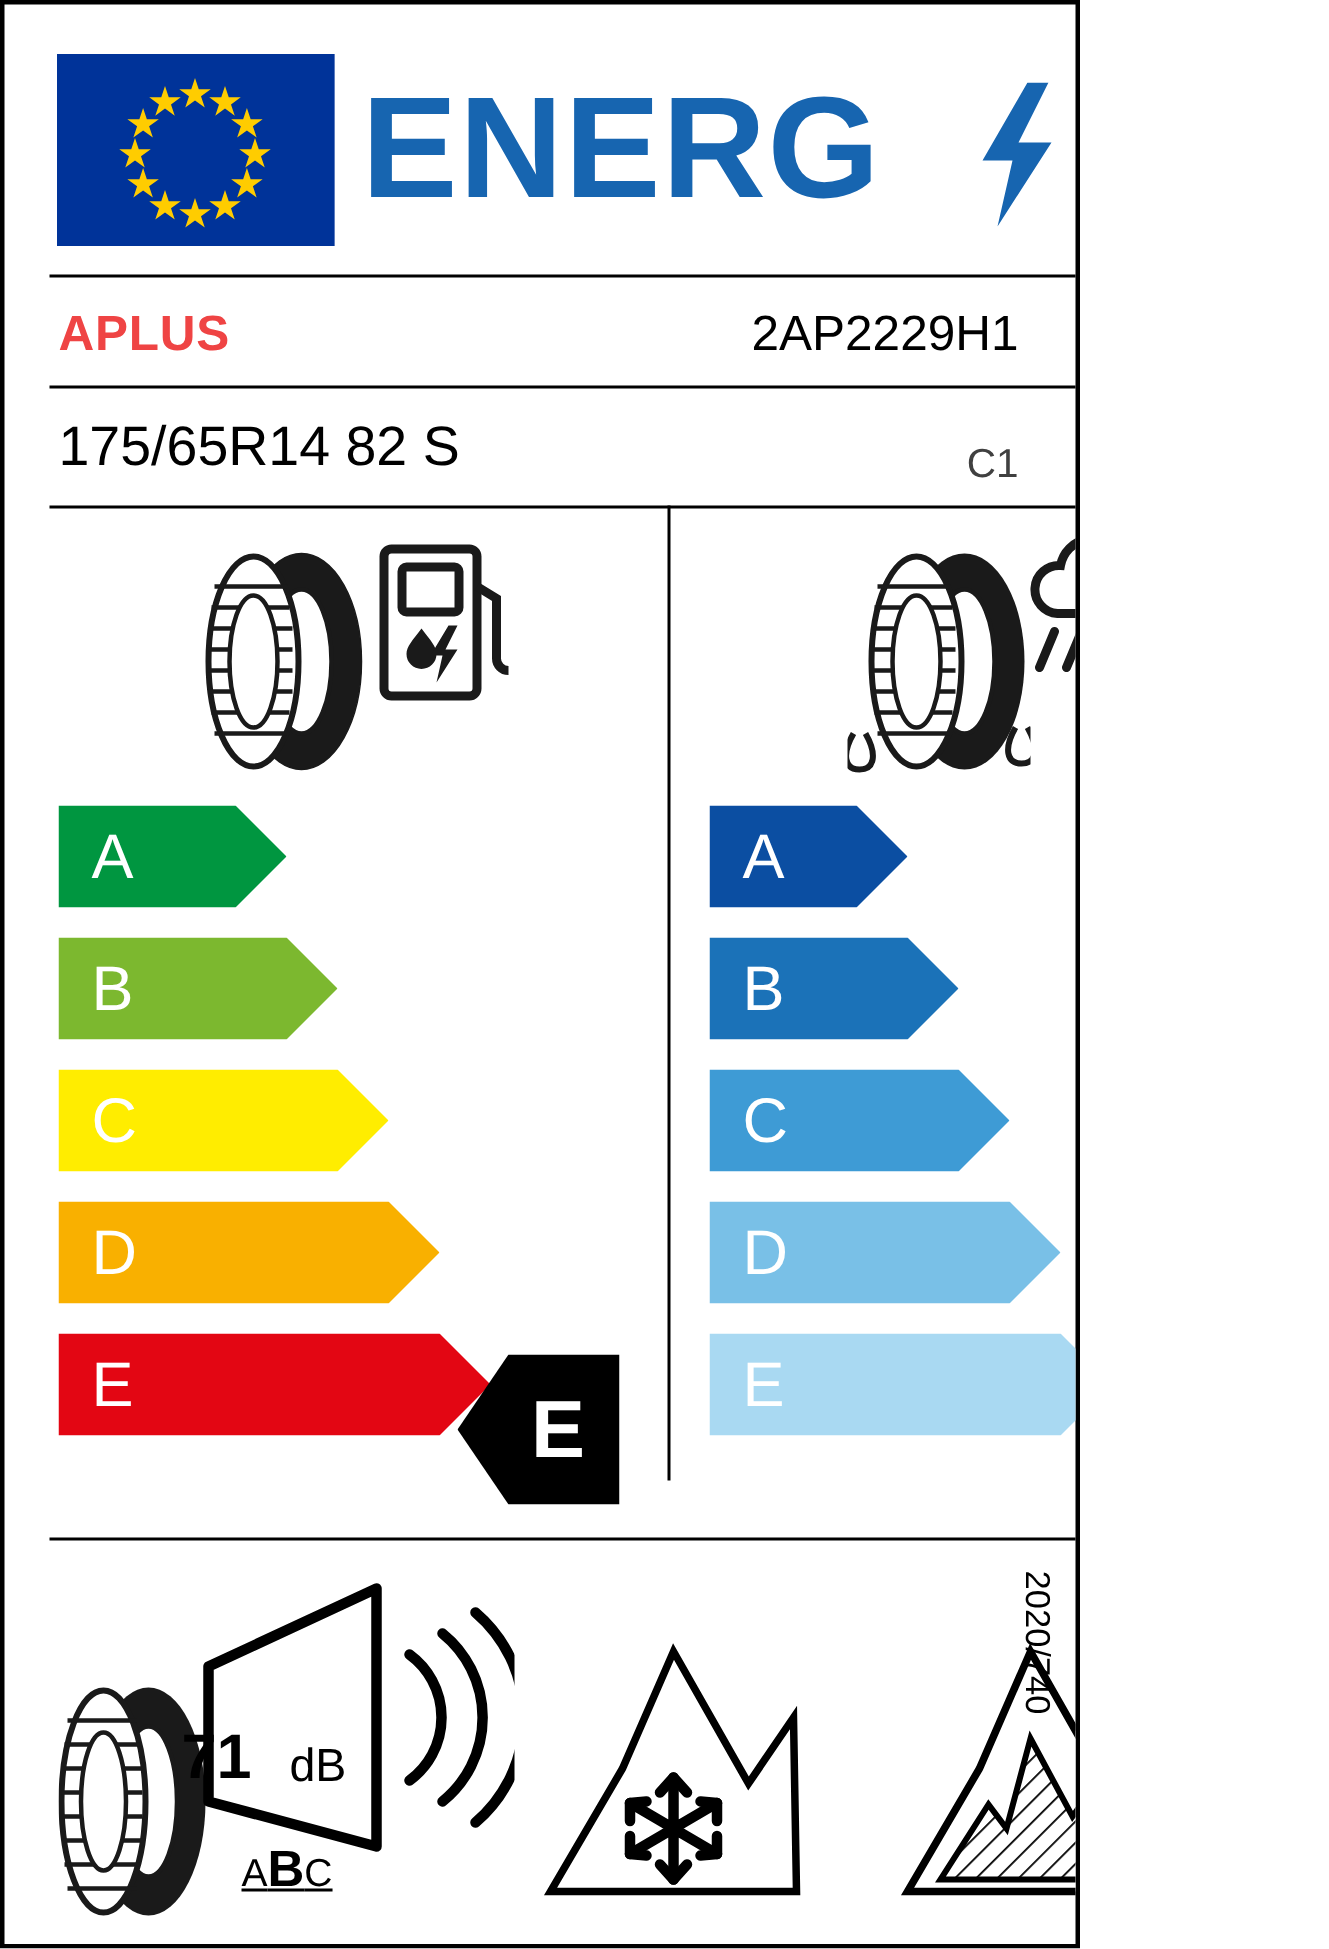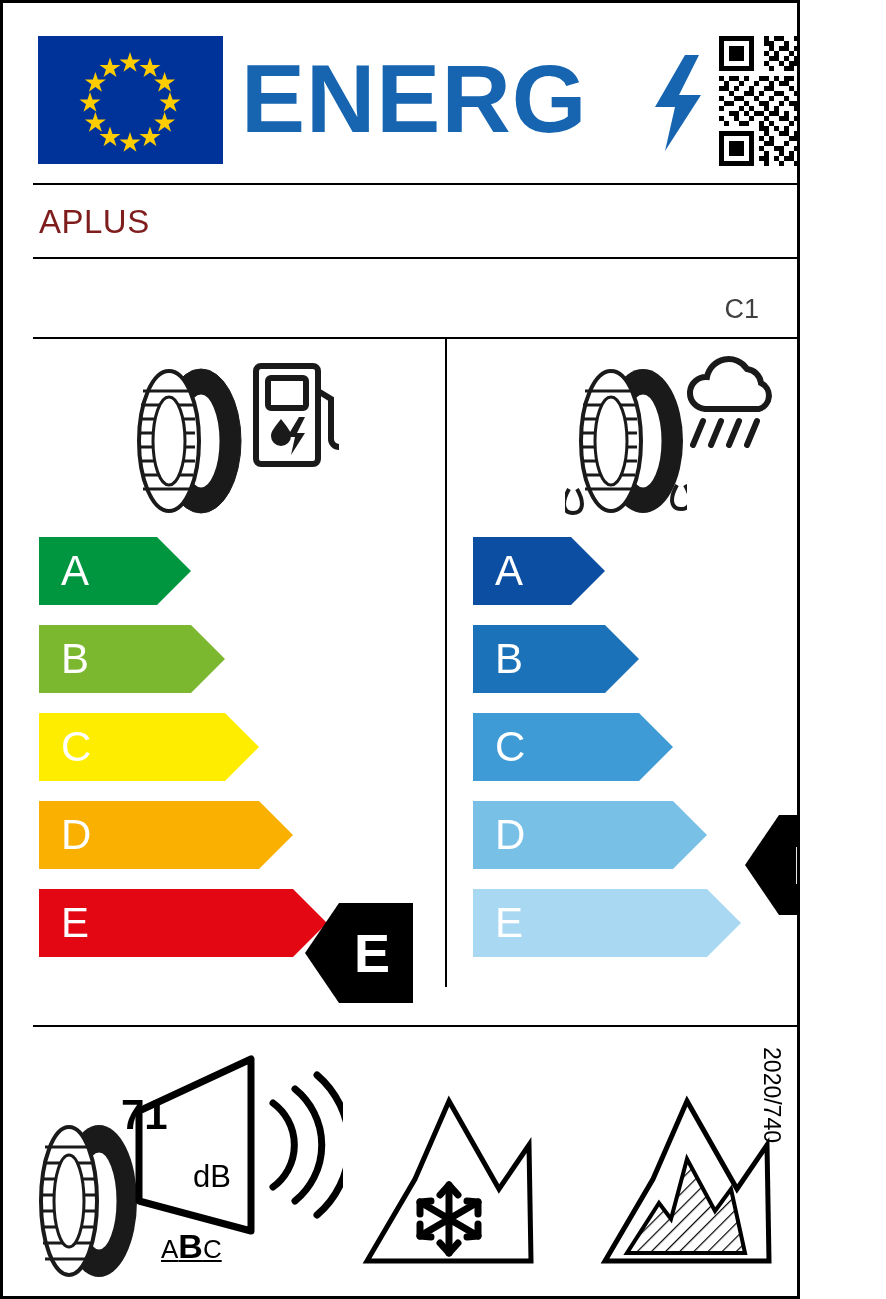--- a/index.html
+++ b/index.html
@@ -3,21 +3,21 @@
 <meta charset="utf-8">
 <style>
   * { box-sizing: border-box; }
   html, body {
     margin: 0; padding: 0;
     background: #ffffff;
     font-family: "Liberation Sans", sans-serif;
   }
   #label {
     position: relative;
-    width: 800px;
+    width: 720px;
     height: 1299px;
     background: #fff;
     border: 3px solid #000;
     overflow: hidden;
   }
 
   
   .header {
     position: absolute;
     left: 0; top: 0;
@@ -53,23 +53,23 @@
   
   .rule {
     position: absolute;
     background: #000;
     height: 2px;
   }
   .brand {
     position: absolute;
     left: 36px; top: 200px;
     font-size: 33px;
-    font-weight: normal;
+    font-weight: bold;
     letter-spacing: 0.5px;
-    color: #7f1d1d;
+    color: #ef4444;
   }
   .model {
     position: absolute;
     right: 38px; top: 200px;
     font-size: 33px;
     color: #000;
   }
   .size {
     position: absolute;
     left: 36px; top: 274px;
@@ -123,21 +123,21 @@
   .marker svg { display: block; }
   .marker-letter {
     position: absolute;
     top: 0; height: 100px; line-height: 100px;
     font-size: 54px; font-weight: bold; color: #fff;
     text-align: center;
     width: 100%;
   }
   .db-value {
     position: absolute;
-    left: 118px; top: 1088px;
+    left: 118px; top: 1144px;
     font-size: 42px;
     font-weight: bold;
     color: #000;
     text-align: center;
   }
   .db-unit {
     position: absolute;
     left: 190px; top: 1156px;
     font-size: 31px;
     color: #000;
@@ -374,23 +374,25 @@
           <rect x="21" y="25" width="2" height="1"></rect>
             <rect x="24" y="25" width="1" height="1"></rect>
         </g>
       </svg>
     </div>
   </div>
 
   <div class="rule" style="left:30px; top:180px; width:826px;"></div>
 
   <div class="brand">APLUS</div>
+  <div class="model">2AP2229H1</div>
 
   <div class="rule" style="left:30px; top:254px; width:826px;"></div>
 
+  <div class="size">175/65R14 82 S</div>
   <div class="classcode">C1</div>
 
   <div class="rule" style="left:30px; top:334px; width:826px;"></div>
 
   <div class="divider-v"></div>
 
   <div class="tire-icon" style="left:126px; top:358px;">
     <svg width="118" height="160" viewBox="0 0 118 160">
       <g fill="none" stroke="#1a1a1a">
         <ellipse cx="72" cy="80" rx="40" ry="72" fill="#1a1a1a"></ellipse>

